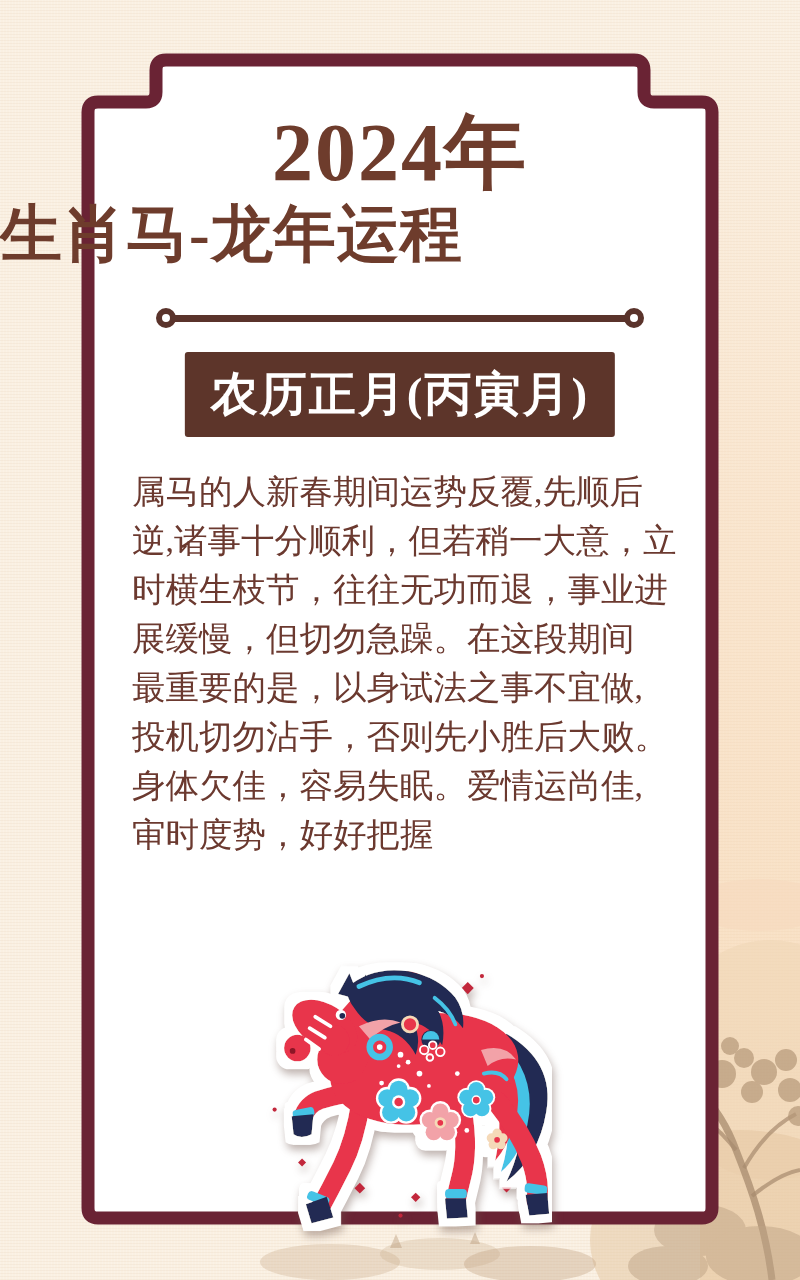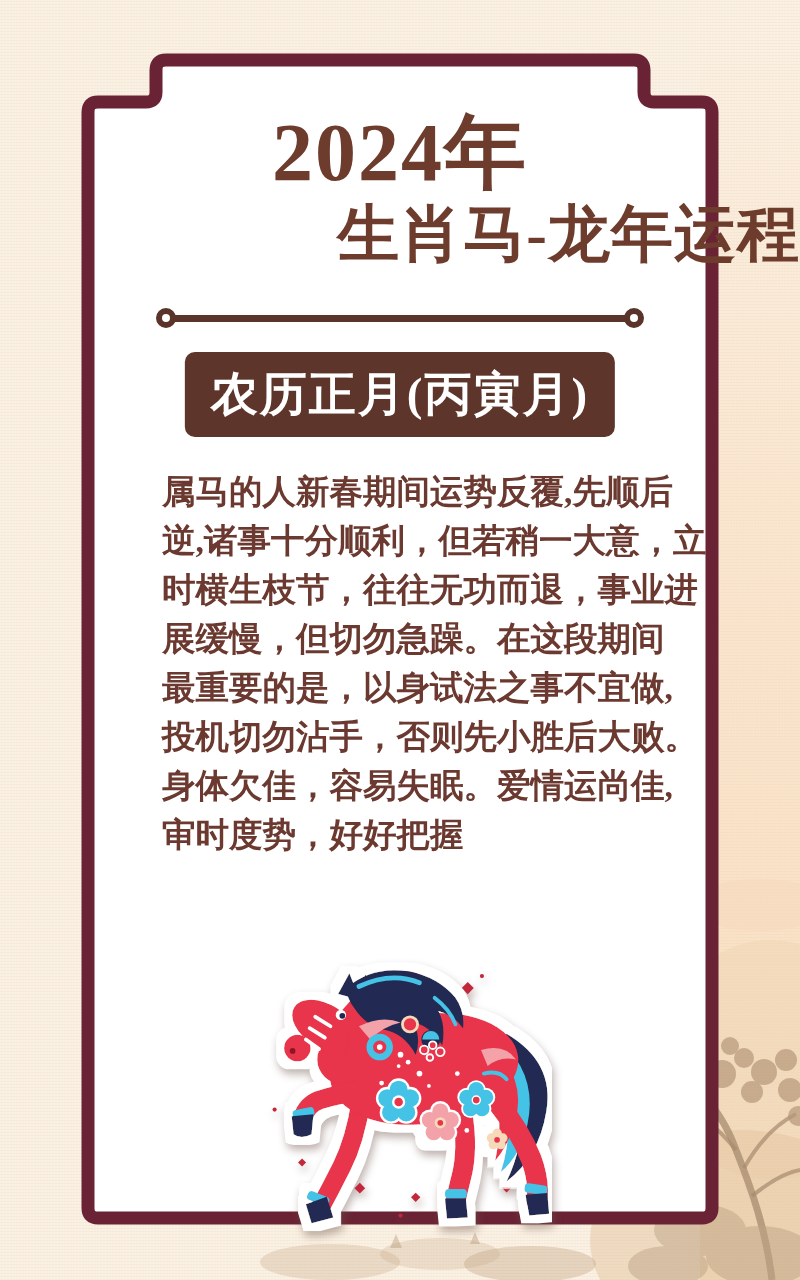--- a/index.html
+++ b/index.html
@@ -36,44 +36,44 @@
   .bg-decor{left:0;top:0;width:800px;height:1280px;pointer-events:none;}
   .frame-svg{left:0;top:0;width:800px;height:1280px;}
   .content{left:0;top:0;width:800px;height:1280px;margin-top:22px;}
 
   .title-year{
     left:0;top:88px;width:800px;text-align:center;
     font-size:82px;font-weight:bold;line-height:1.05;
     color:var(--title-text);letter-spacing:2px;
   }
   .title-main{
-    left:0;top:178px;width:800px;text-align:right;
+    left:0;top:178px;width:800px;text-align:left;
     font-size:62px;font-weight:bold;line-height:1.1;
     color:var(--title-text);letter-spacing:1px;
   }
   .divider{
     left:156px;top:286px;width:488px;height:20px;
     display:flex;align-items:center;
   }
   .divider .ring{
     width:8px;height:8px;border:6px solid var(--divider-brown);
     border-radius:50%;flex:0 0 auto;background:transparent;
   }
   .divider .bar{
     flex:1 1 auto;height:7px;background:var(--divider-brown);margin:0 -1px;
   }
   .banner{
     left:50%;top:330px;transform:translateX(-50%);
     background:var(--banner-bg);color:#fff;
     font-size:47px;font-weight:bold;letter-spacing:2px;
-    padding:11px 26px;border-radius:10px;white-space:nowrap;
+    padding:11px 26px;border-radius:3px;white-space:nowrap;
   }
   .body-text{
-    left:162px;top:445px;width:516px;
-    color:var(--body-text);font-size:33.5px;font-weight:bold;
+    left:132px;top:445px;width:516px;
+    color:var(--body-text);font-size:33.5px;font-weight:normal;
   }
   .body-text .line{height:49px;line-height:49px;white-space:nowrap;}
   .horse-wrap{left:268px;top:938px;width:284px;height:284px;}
   .horse-shadow{filter:drop-shadow(2px 5px 4px rgba(110,85,75,.45));}
 </style>
 </head>
 <body>
 
 <div class="abs bg-tint"></div>
 

